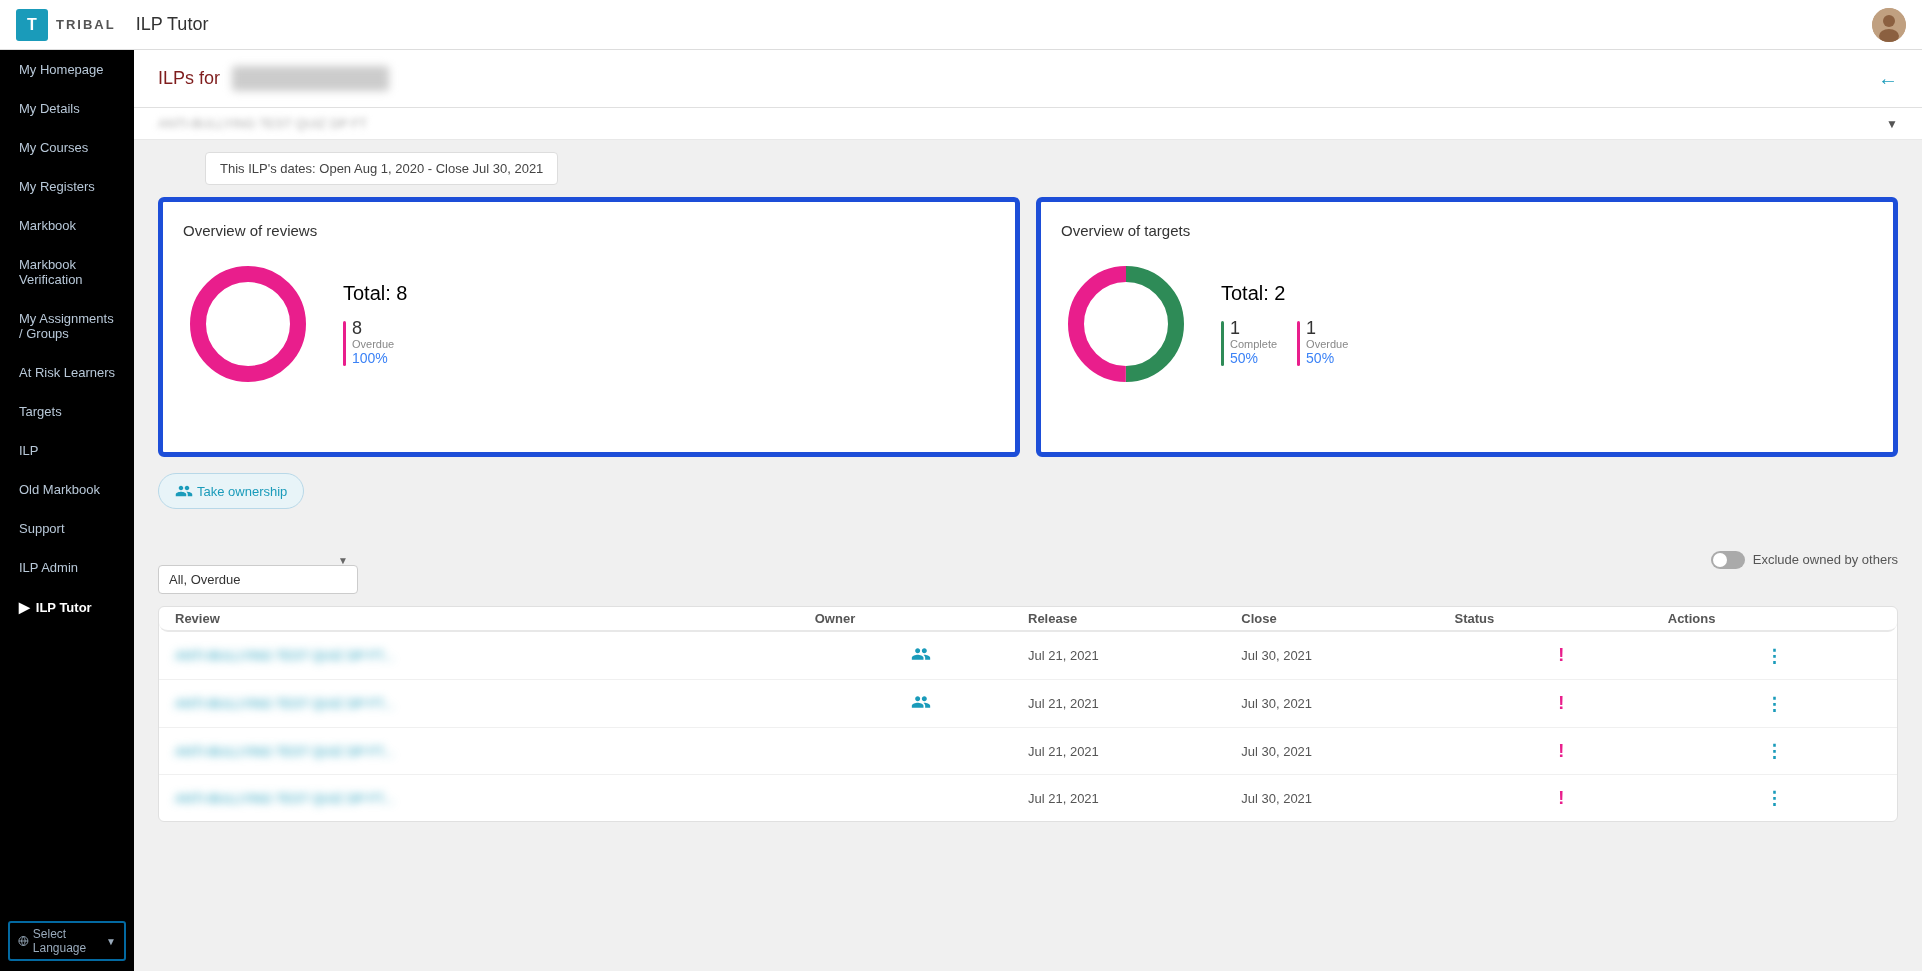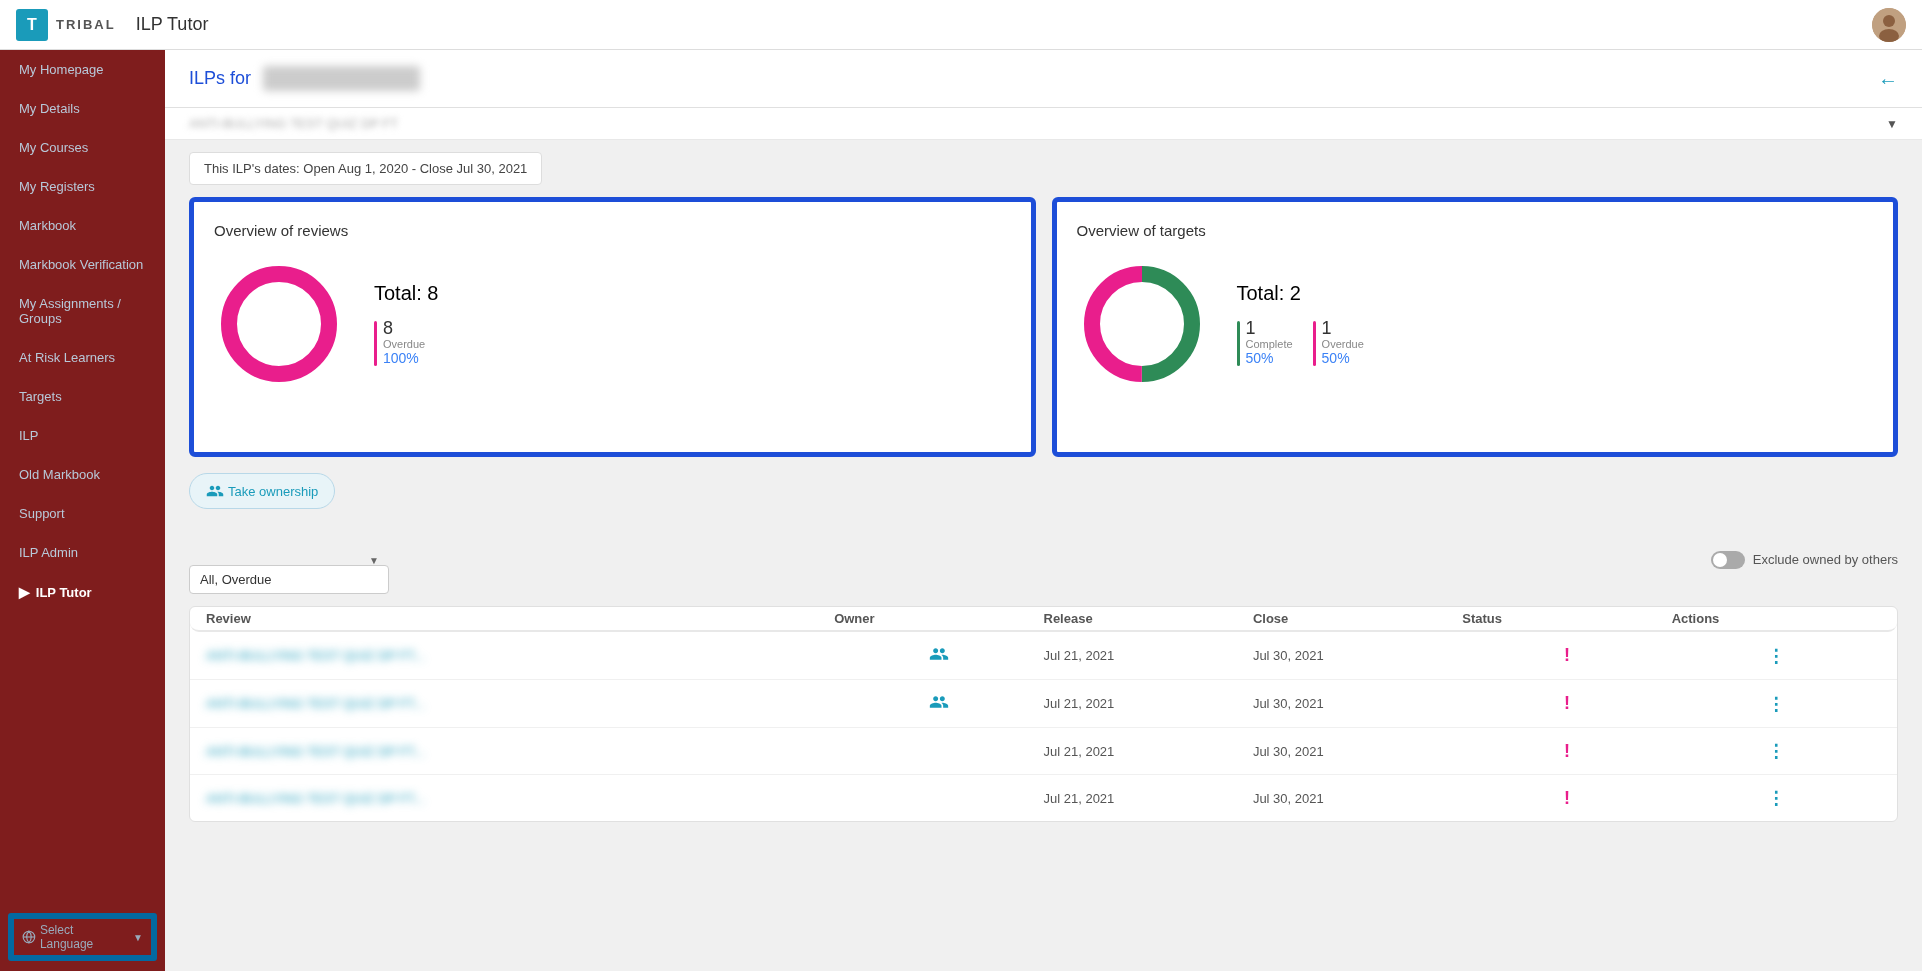--- a/index.html
+++ b/index.html
@@ -24,33 +24,33 @@
       margin-left: auto; width: 34px; height: 34px; border-radius: 50%;
       background: #c0a080; overflow: hidden; display: flex; align-items: center; justify-content: center;
     }
     .topbar-avatar svg { width: 34px; height: 34px; }
 
     
     .layout { display: flex; flex: 1; overflow: hidden; }
 
     
     .sidebar {
-      width: 165px; background: #7f1d1d; color: #cdd; flex-shrink: 0;
+      width: 134px; background: #000000; color: #cdd; flex-shrink: 0;
       display: flex; flex-direction: column; overflow-y: auto;
     }
     .sidebar-item {
       padding: 12px 16px; color: #b8c8d8; font-size: 13px; cursor: pointer;
       display: flex; align-items: center; gap: 6px; border-left: 3px solid transparent;
     }
     .sidebar-item.active-arrow { color: #fff; font-weight: 700; }
     .sidebar-arrow { color: #fff; font-size: 14px; }
     .sidebar-bottom { margin-top: auto; padding: 10px 8px; }
     .select-language {
       display: flex; align-items: center; gap: 4px; color: #99aabb;
-      font-size: 12px; cursor: pointer; border: 6px solid #0369a1; padding: 4px 8px; border-radius: 3px;
+      font-size: 12px; cursor: pointer; border: 2px solid #0369a1; padding: 4px 8px; border-radius: 3px;
     }
 
     
     .main { flex: 1; overflow-y: auto; background: #f0f0f0; }
 
     
     .page-header {
       background: #fff; padding: 16px 24px; display: flex; align-items: center;
       justify-content: space-between; border-bottom: 1px solid #e0e0e0;
     }
@@ -65,21 +65,21 @@
       background: #fff; padding: 8px 24px; border-bottom: 1px solid #e8e8e8;
       display: flex; align-items: center; justify-content: space-between;
     }
     .ilp-selector-value { color: #aaa; font-size: 13px; filter: blur(3px); }
     .dropdown-arrow { color: #555; font-size: 12px; }
 
     
     .dates-bar { padding: 12px 24px; background: #f0f0f0; }
     .dates-badge {
       background: #fff; border: 1px solid #ddd; border-radius: 4px;
-      padding: 8px 14px; font-size: 13px; color: #444; display: inline-block;
+      padding: 8px 14px; font-size: 13px; color: #444; display: inline-block; margin-left: 47px;
     }
 
     
     .overview-section {
       display: flex; gap: 16px; padding: 0 24px 16px 24px;
     }
     .overview-card {
       background: #fff; border-radius: 6px; border: 5px solid #1d4ed8;
       flex: 1; padding: 20px; min-height: 260px;
     }
@@ -224,21 +224,21 @@
         <span>Select Language</span>
         <span style="font-size:10px;">▼</span>
       </div>
     </div>
   </nav>
 
   <main class="main">
 
     <div class="page-header">
       <div>
-        <span style="color:#1d4ed8; font-size:18px;">ILPs for</span>
+        <span style="color:#7f1d1d; font-size:18px;">ILPs for</span>
         <span class="blurred-text" style="font-size:18px; margin-left:8px; padding:2px 6px;">Abigail Hall (NHS)</span>
       </div>
       <button class="back-btn">←</button>
     </div>
 
     <div class="ilp-selector">
       <span class="ilp-selector-value">ANTI-BULLYING TEST QUIZ DP FT</span>
       <span class="dropdown-arrow">▼</span>
     </div>
 

